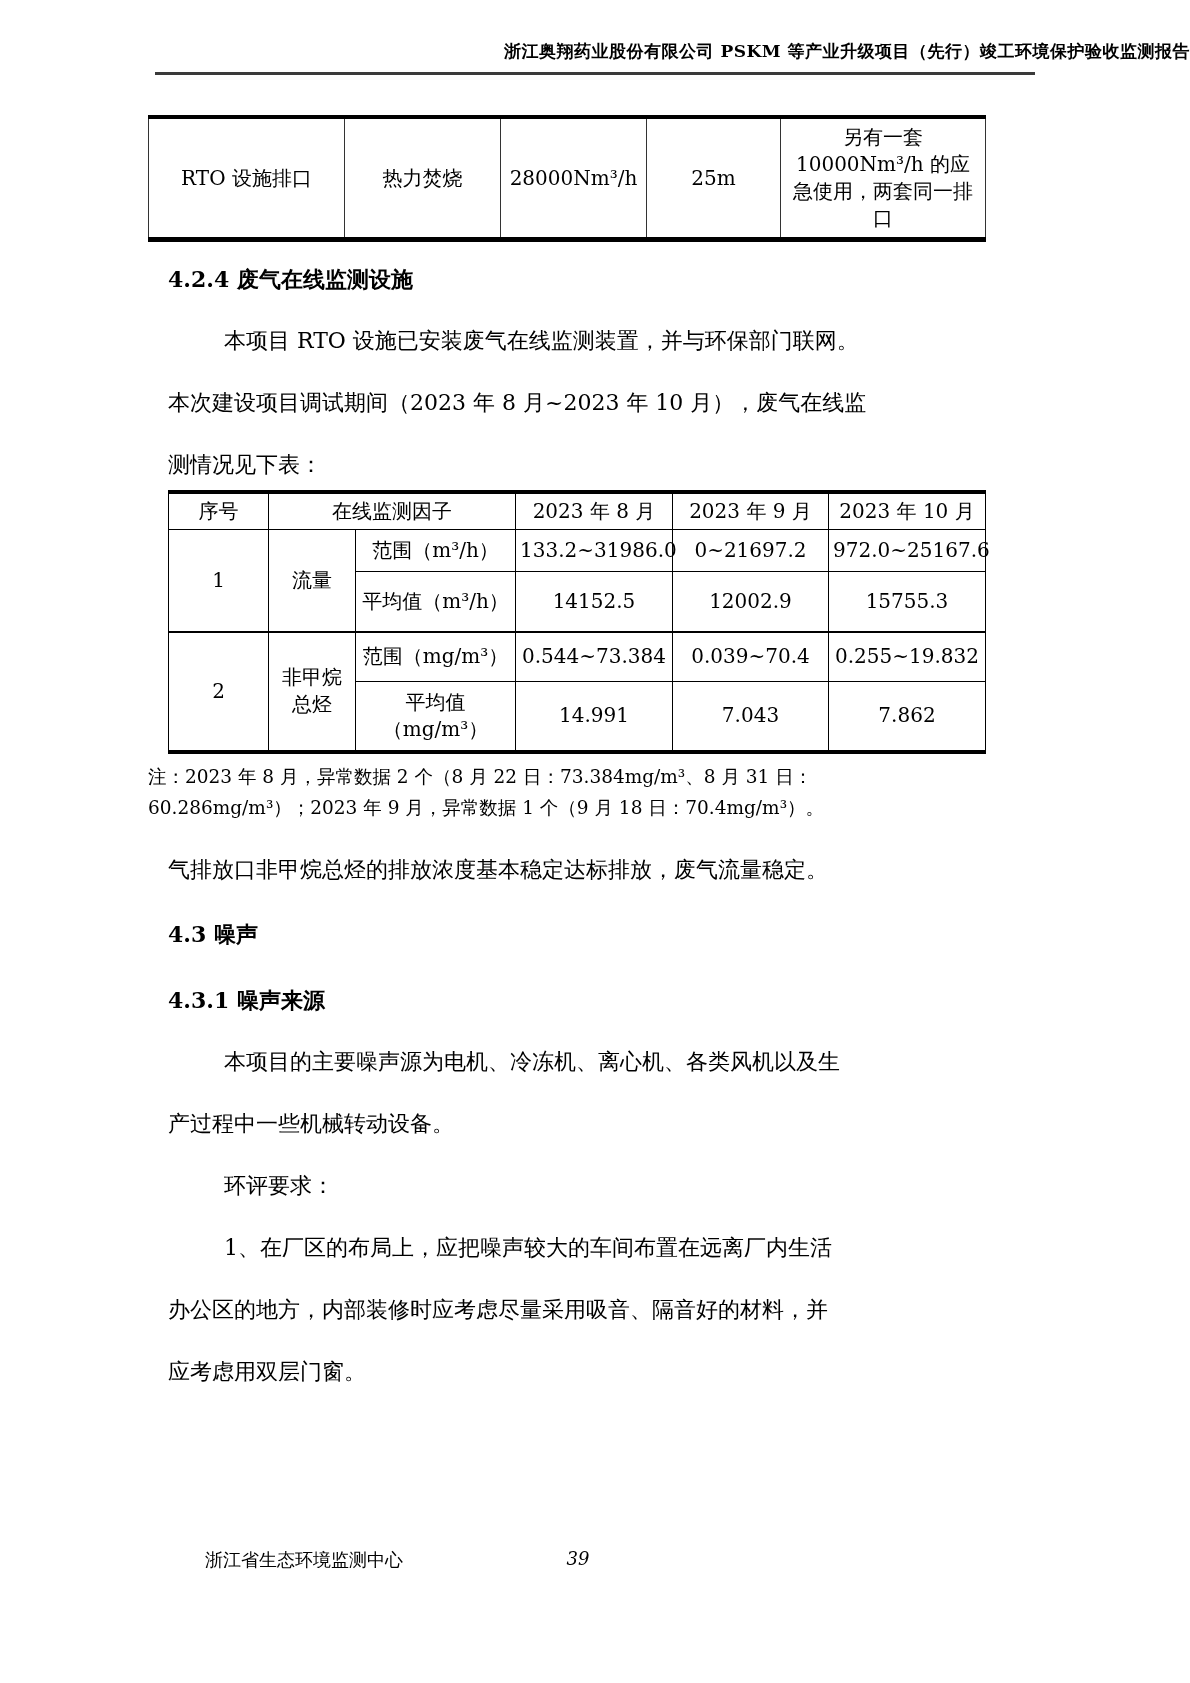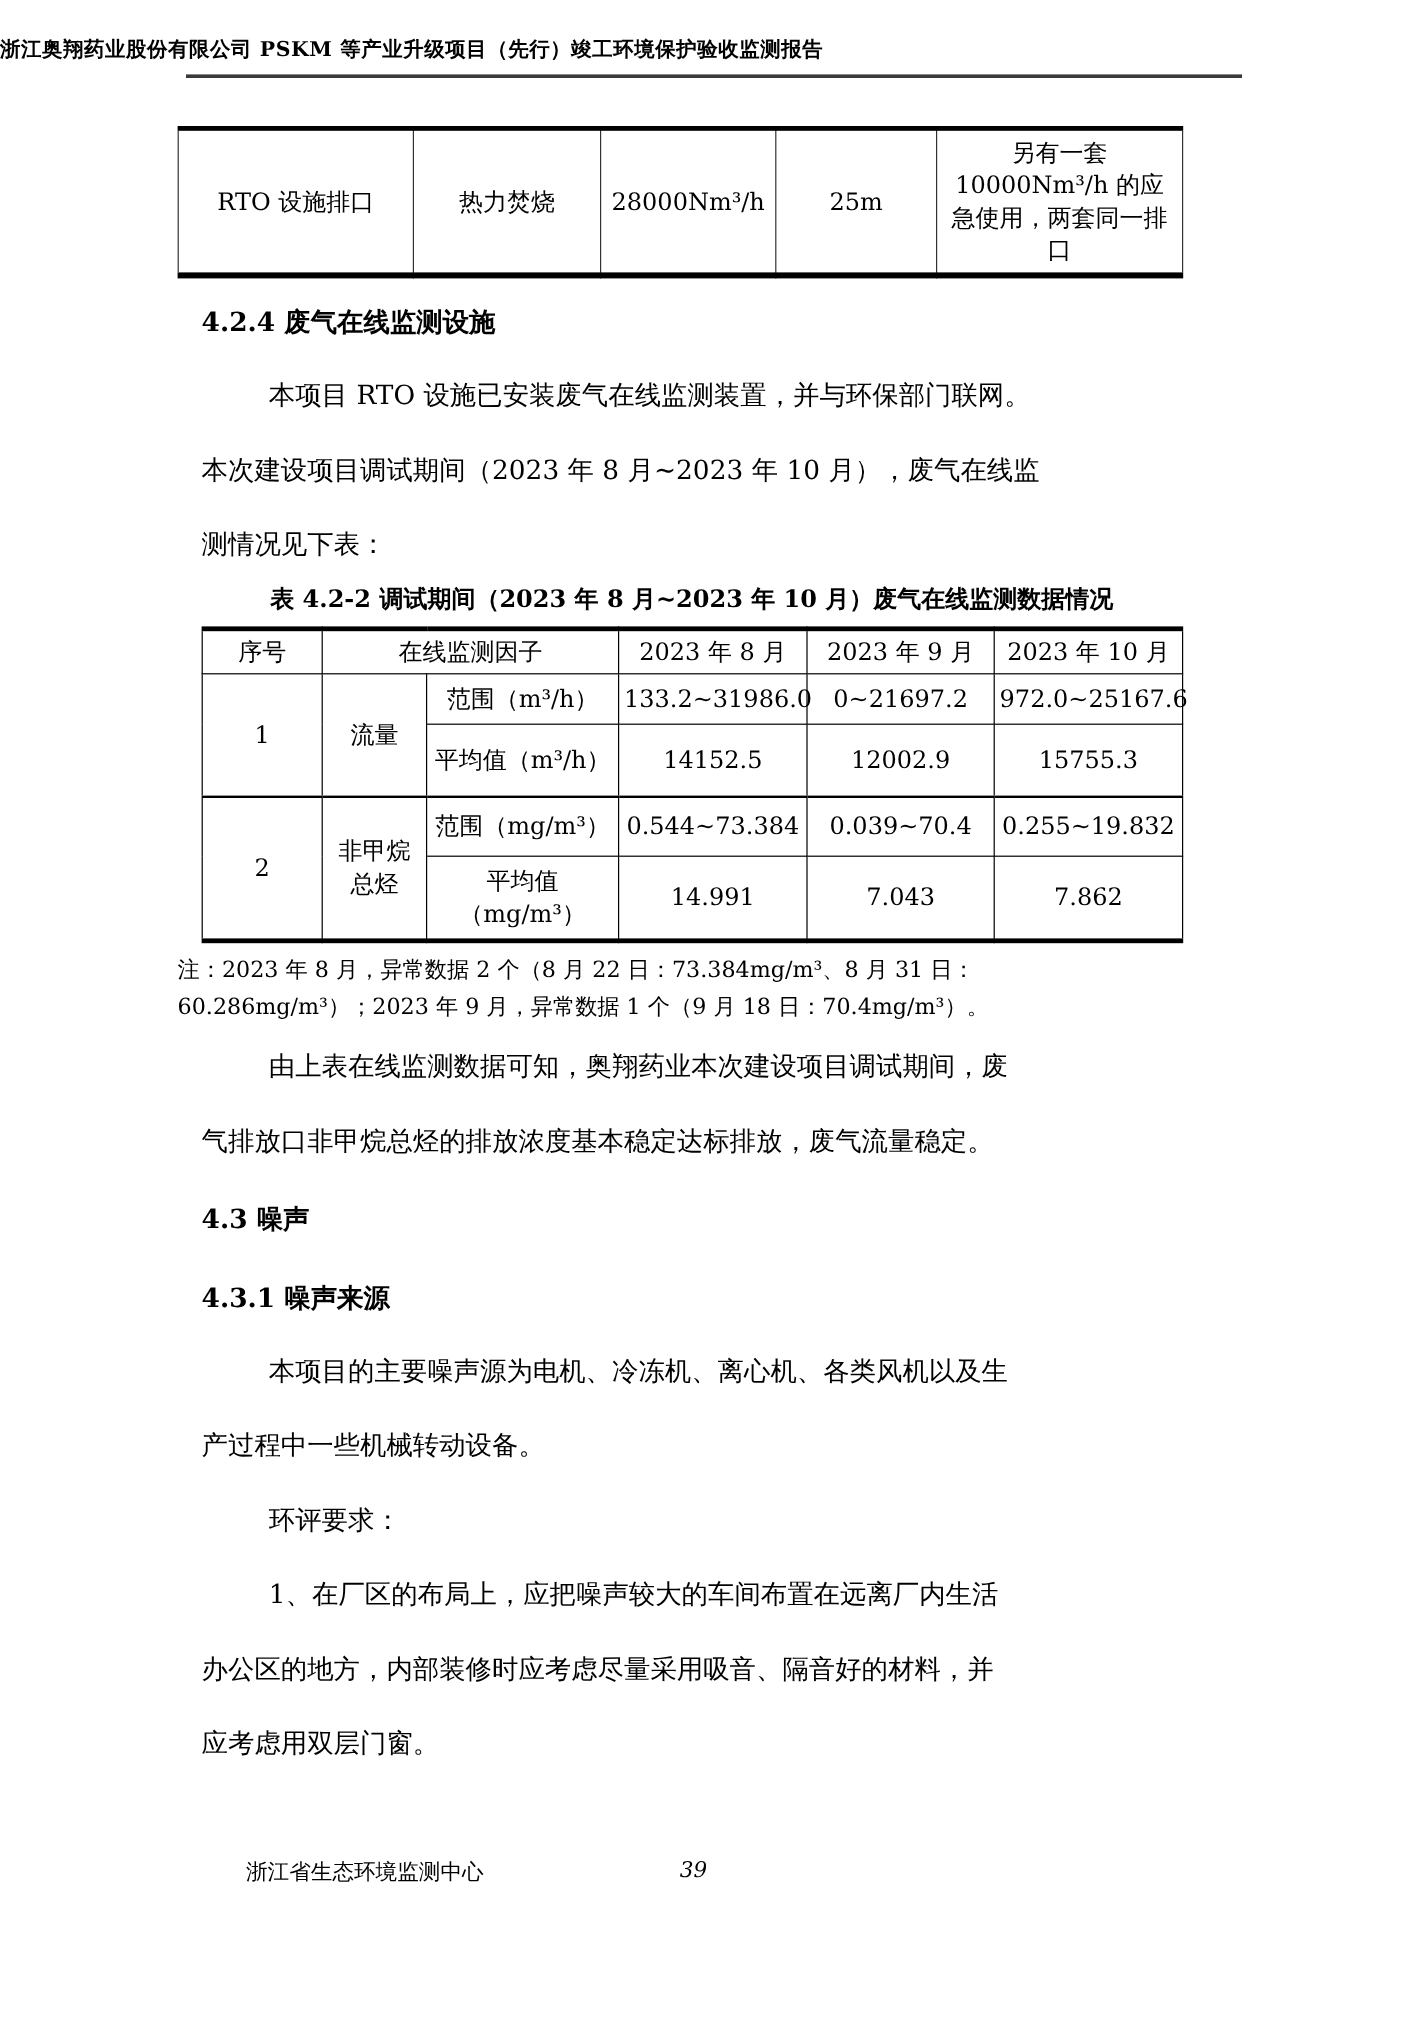--- a/index.html
+++ b/index.html
@@ -1,20 +1,20 @@
 <!DOCTYPE html>
 <html><head>
 <meta charset="utf-8">
 <style>
   * { box-sizing: border-box; }
   body { margin:0; background:#ffffff; color:#000;
          font-family:"DejaVu Serif","Liberation Serif",serif; }
   .page { position:relative; width:1190px; height:1683px; background:#fff; overflow:hidden; }
 
-  .doc-header { padding-top:30px; text-align:left; font-size:17px; font-weight:600; letter-spacing:.5px; }
+  .doc-header { padding-top:40px; text-align:right; font-size:17px; font-weight:600; letter-spacing:.5px; }
   .header-rule { height:3px; background:#3a3a3a; margin:9px 155px 0 155px; }
 
   table { border-spacing:0; }
   .top-table { border-collapse:collapse; table-layout:fixed; width:837px; margin:40px 0 0 148px;
                border-top:4px solid #000; border-bottom:5px solid #000; }
   .top-table td { border-left:1.5px solid #333; border-right:1.5px solid #333;
                   text-align:center; vertical-align:middle; font-size:20px;
                   padding:5px 8px; line-height:27px; }
 
   .sec { font-size:22px; font-weight:bold; margin:20px 0 0 168px; line-height:30px; }
@@ -69,21 +69,20 @@
     </tr>
   </tbody>
     </table>
 
   <div class="sec" style="margin-top:22px">4.2.4 废气在线监测设施</div>
 
   <div class="bodyline ind">本项目 RTO 设施已安装废气在线监测装置，并与环保部门联网。</div>
   <div class="bodyline">本次建设项目调试期间（2023 年 8 月~2023 年 10 月），废气在线监</div>
   <div class="bodyline">测情况见下表：</div>
 
-  <div class="table-title">表 4.2-2  调试期间（2023 年 8 月~2023 年 10 月）废气在线监测数据情况</div>
 
   <table class="main-table">
     <colgroup>
       <col style="width:100px">
         <col style="width:87px">
         <col style="width:160px">
       <col style="width:157px">
         <col style="width:156px">
         <col style="width:157px">
     </colgroup>
@@ -125,21 +124,20 @@
       <td>7.862</td>
     </tr>
   </tbody>
     </table>
 
   <div class="note-block">
     <div class="note-line">注：2023 年 8 月，异常数据 2 个（8 月 22 日：73.384mg/m³、8 月 31 日：</div>
     <div class="note-line">60.286mg/m³）；2023 年 9 月，异常数据 1 个（9 月 18 日：70.4mg/m³）。</div>
   </div>
 
-  <div class="bodyline ind" style="margin-top:20px">由上表在线监测数据可知，奥翔药业本次建设项目调试期间，废</div>
   <div class="bodyline">气排放口非甲烷总烃的排放浓度基本稳定达标排放，废气流量稳定。</div>
 
   <div class="sec" style="margin-top:34px">4.3 噪声</div>
 
   <div class="sec" style="margin-top:36px">4.3.1 噪声来源</div>
 
   <div class="bodyline ind">本项目的主要噪声源为电机、冷冻机、离心机、各类风机以及生</div>
   <div class="bodyline">产过程中一些机械转动设备。</div>
 
 

